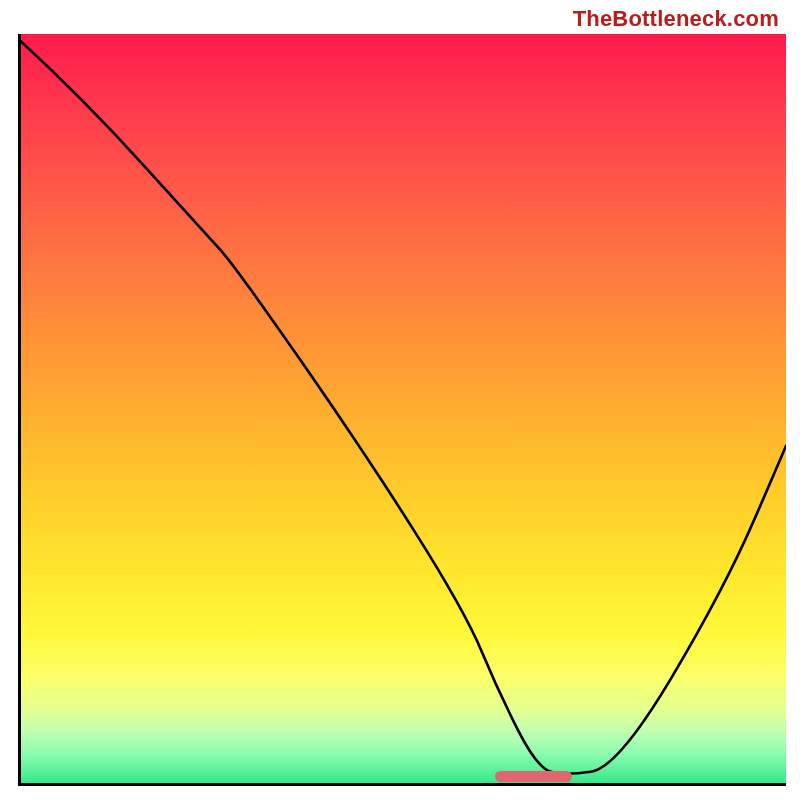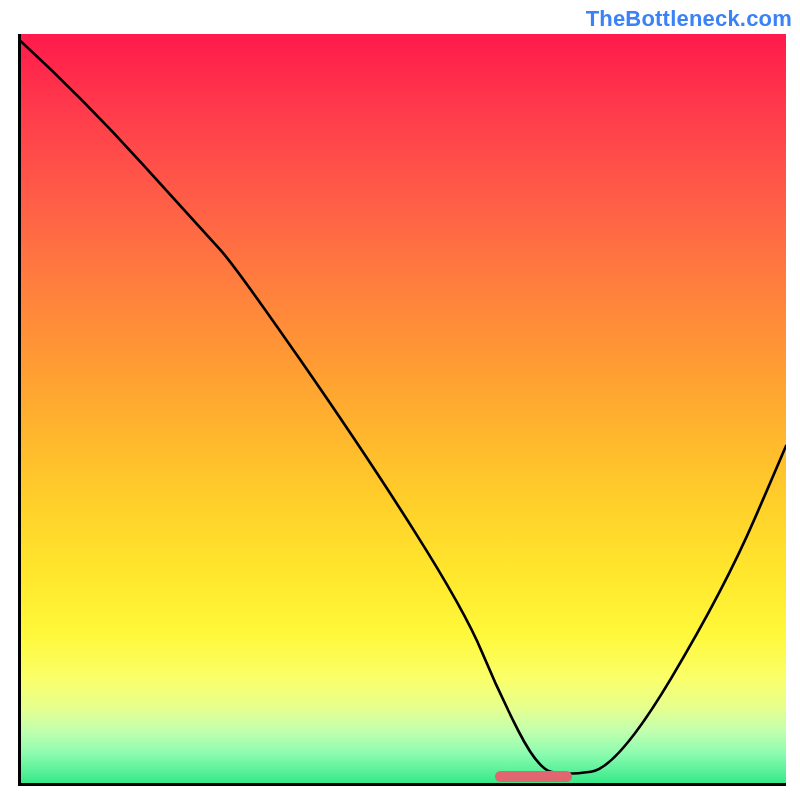--- a/index.html
+++ b/index.html
@@ -12,24 +12,24 @@
     overflow: hidden;
   }
   .stage {
     position: relative;
     width: 800px;
     height: 800px;
   }
   .watermark {
     position: absolute;
     top: 6px;
-    right: 8px;
+    right: 21px;
     font-size: 22px;
     font-weight: 600;
-    color: #3b82f6;
+    color: #b91c1c;
     letter-spacing: 0.2px;
   }
   .plot {
     position: absolute;
     left: 18px;
     top: 34px;
     width: 768px;
     height: 752px;
     border-left: 3.5px solid #000;
     border-bottom: 3.5px solid #000;

